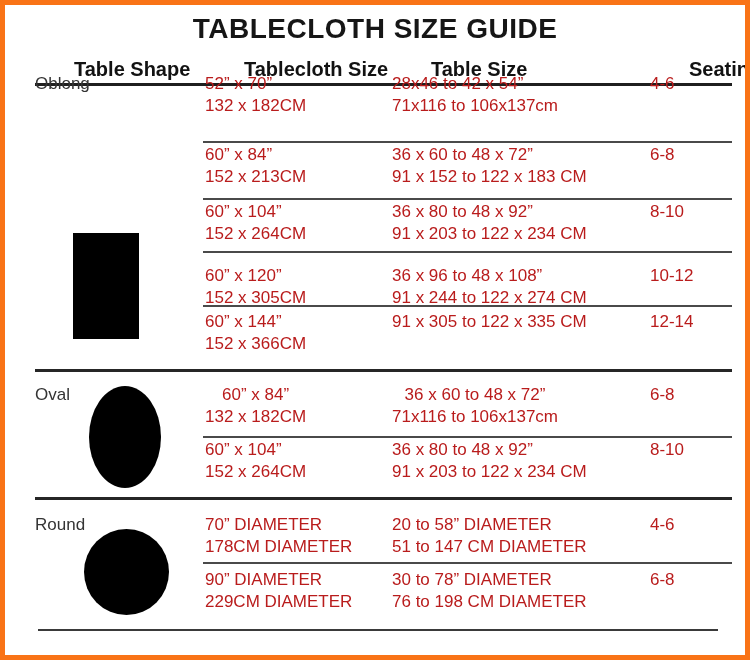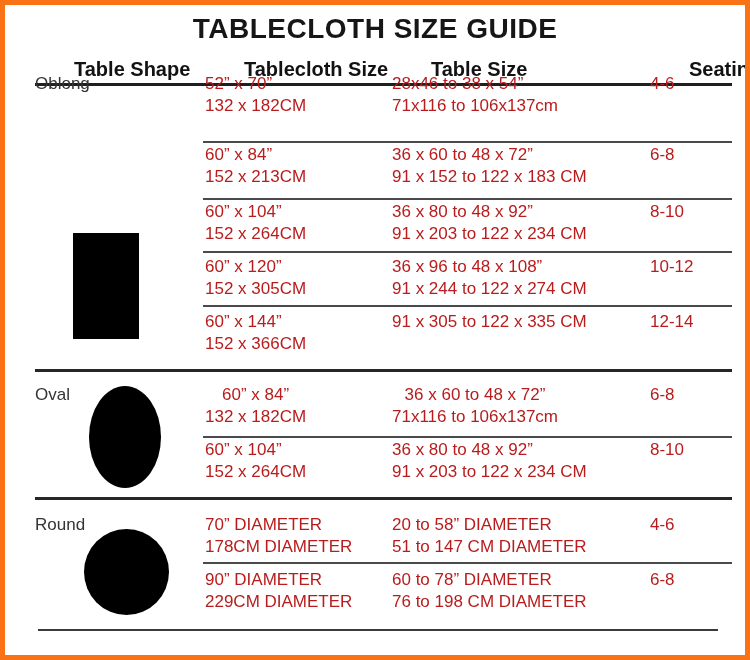--- a/index.html
+++ b/index.html
@@ -35,21 +35,21 @@
   .rule-inner{left:198px;width:529px;background:#4a4a4a;}
   .rule-section{left:30px;width:697px;height:3px;background:#262626;}
   .rule-bottom{top:624px;left:33px;width:680px;height:2px;background:#3a3a3a;}
   .cell{
     font-size:17px;line-height:22px;
     color:#b91c1c;
     white-space:nowrap;
   }
   .shape-label{color:#343434;}
   
-  .r1{top:68px;} .r2{top:139px;} .r3{top:196px;} .r4{top:251px;} .r5{top:306px;}
+  .r1{top:68px;} .r2{top:139px;} .r3{top:196px;} .r4{top:260px;} .r5{top:306px;}
   .r6{top:379px;text-align:center;} .r7{top:434px;}
   .r8{top:509px;} .r9{top:564px;}
   
   .s1{top:136px;} .s2{top:193px;} .s3{top:246px;} .s4{top:300px;}
   .s5{top:364px;}  
   .s6{top:431px;}
   .s7{top:492px;}  
   .s8{top:557px;}
   .shape{background:#000;}
   .shape-rect{left:68px;top:228px;width:66px;height:106px;}
@@ -71,21 +71,21 @@
   <div class="abs rule rule-header"></div>
 
   <div class="abs cell shape-label c-shape r1">Oblong</div>
   <div class="abs shape shape-rect"></div>
 
   <div class="abs cell c-cloth r1">
     <div>52” x 70”</div>
     <div>132 x 182CM</div>
   </div>
   <div class="abs cell c-table r1">
-    <div>28x46 to 38 x 54”</div>
+    <div>28x46 to 42 x 54”</div>
     <div>71x116 to 106x137cm</div>
   </div>
   <div class="abs cell c-seat r1">4-6</div>
   <div class="abs rule rule-inner s1"></div>
 
   <div class="abs cell c-cloth r2">
     <div>60” x 84”</div>
     <div>152 x 213CM</div>
   </div>
   <div class="abs cell c-table r2">
@@ -164,20 +164,20 @@
     <div>51 to 147 CM DIAMETER</div>
   </div>
   <div class="abs cell c-seat r8">4-6</div>
   <div class="abs rule rule-inner s8"></div>
 
   <div class="abs cell c-cloth r9">
     <div>90” DIAMETER</div>
     <div>229CM DIAMETER</div>
   </div>
   <div class="abs cell c-table r9">
-    <div>60 to 78” DIAMETER</div>
+    <div>30 to 78” DIAMETER</div>
     <div>76 to 198 CM DIAMETER</div>
   </div>
   <div class="abs cell c-seat r9">6-8</div>
 
   <div class="abs rule rule-bottom"></div>
 
 </div>
 
 </body></html>

